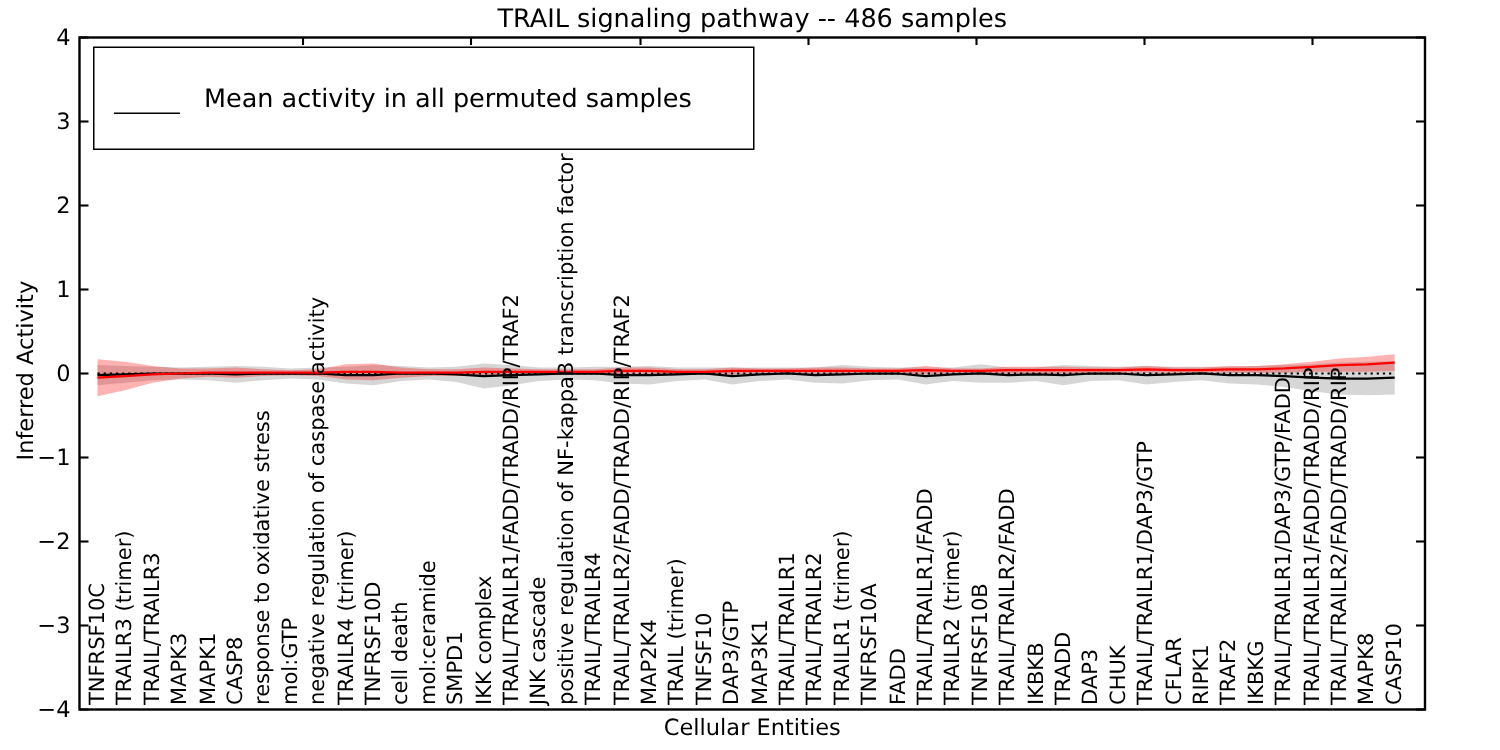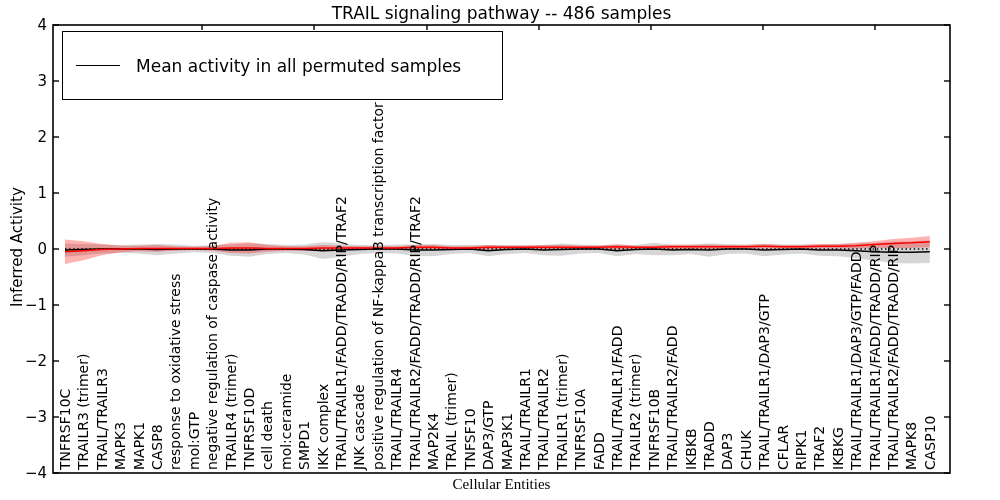--- a/index.html
+++ b/index.html
@@ -9,42 +9,42 @@
     -webkit-font-smoothing:antialiased;
   }
   #figure{position:absolute;inset:0;padding-left:45px;}
   #plot-svg{position:absolute;left:0;top:0;}
   .title{
     position:absolute;left:53px;top:3px;width:897px;text-align:center;
     font-size:17px;color:#000;
   }
   .xlabel{
     position:absolute;left:53px;top:476px;width:897px;text-align:center;
-    font-size:15px;color:#000;font-family:Liberation Serif, serif;
+    font-size:15px;color:#000;
   }
   .ylabel{
     position:absolute;left:8px;top:307px;white-space:nowrap;
     transform-origin:0 0;transform:rotate(-90deg);
     font-size:15px;color:#000;
   }
   .ytick{
     position:absolute;left:14px;width:33px;text-align:right;
     font-size:15px;line-height:16px;color:#000;
   }
   .xtick{
     position:absolute;white-space:nowrap;
     font-size:14px;line-height:14px;color:#000;
     transform-origin:0 0;transform:rotate(-90deg);
   }
   .legend{
     position:absolute;left:62px;top:31px;width:441px;height:69px;
     border:1.6px solid #000;background:#fff;box-sizing:border-box;
     display:flex;flex-direction:column;justify-content:center;gap:6px;
   }
-  .legend-row{display:flex;align-items:center;padding-left:13px;}
+  .legend-row{display:flex;align-items:flex-end;padding-left:13px;}
   .legend-line{width:44px;height:0;border-top:1.8px solid #000;flex:0 0 auto;}
   .legend-text{margin-left:16px;font-size:17px;color:#000;white-space:nowrap;}
 </style>
 </head>
 <body>
 
 <div id="figure">
   <svg id="plot-svg" width="1000" height="500" viewBox="0 0 1000 500">
       <polygon points="65,243.4 83.4,243.96 101.8,244.52 120.19999999999999,245.08 138.6,244.52 157,243.96 175.39999999999998,244.52 193.79999999999998,245.64 212.2,245.08 230.6,244.52 249,243.4 267.4,243.96 285.79999999999995,245.08 304.2,244.52 322.59999999999997,242.28 341,243.4 359.4,245.08 377.79999999999995,245.08 396.2,244.52 414.59999999999997,244.52 433,243.96 451.4,245.08 469.79999999999995,245.08 488.2,245.08 506.59999999999997,245.08 525,245.08 543.4,245.08 561.8,243.4 580.1999999999999,244.52 598.5999999999999,245.08 617,245.08 635.4,245.08 653.8,242.84 672.1999999999999,245.08 690.5999999999999,245.08 709,243.4 727.4,243.96 745.8,244.52 764.1999999999999,243.96 782.5999999999999,244.52 801,244.52 819.4,244.52 837.8,243.96 856.1999999999999,243.4 874.5999999999999,242.84 892.9999999999999,241.72 911.4,241.16 929.8,240.6 929.8,263 911.4,263.56 892.9999999999999,263 874.5999999999999,260.76 856.1999999999999,257.96 837.8,256.28 819.4,255.72 801,253.48 782.5999999999999,254.6 764.1999999999999,256.28 745.8,253.48 727.4,254.04 709,256.84 690.5999999999999,254.04 672.1999999999999,255.16 653.8,255.16 635.4,254.04 617,256.28 598.5999999999999,252.92 580.1999999999999,253.48 561.8,255.72 543.4,255.16 525,252.92 506.59999999999997,254.04 488.2,256.28 469.79999999999995,252.92 451.4,254.04 433,256.28 414.59999999999997,255.72 396.2,253.48 377.79999999999995,252.92 359.4,254.04 341,256.84 322.59999999999997,259.08 304.2,254.6 285.79999999999995,252.92 267.4,254.04 249,256.84 230.6,255.72 212.2,252.92 193.79999999999998,252.36 175.39999999999998,253.48 157,255.16 138.6,253.48 120.19999999999999,252.92 101.8,253.48 83.4,255.16 65,256.84" fill="#000000" fill-opacity="0.16"></polygon>
       <polygon points="65,239.48 83.4,241.16 101.8,243.96 120.19999999999999,245.64 138.6,245.64 157,245.08 175.39999999999998,246.2 193.79999999999998,246.76 212.2,246.2 230.6,242.84 249,242.28 267.4,245.08 285.79999999999995,246.2 304.2,246.2 322.59999999999997,245.08 341,245.64 359.4,246.2 377.79999999999995,246.2 396.2,246.2 414.59999999999997,245.08 433,245.08 451.4,246.2 469.79999999999995,246.2 488.2,245.08 506.59999999999997,245.64 525,245.64 543.4,245.08 561.8,245.08 580.1999999999999,245.64 598.5999999999999,245.64 617,243.96 635.4,245.64 653.8,245.64 672.1999999999999,244.52 690.5999999999999,244.52 709,244.52 727.4,245.08 745.8,245.08 764.1999999999999,243.96 782.5999999999999,245.08 801,245.08 819.4,243.96 837.8,243.96 856.1999999999999,242.84 874.5999999999999,241.16 892.9999999999999,238.92 911.4,237.8 929.8,236.12 929.8,247.32 911.4,247.88 892.9999999999999,247.88 874.5999999999999,247.88 856.1999999999999,248.44 837.8,248.44 819.4,248.44 801,248.44 782.5999999999999,248.44 764.1999999999999,248.44 745.8,248.44 727.4,248.44 709,249 690.5999999999999,249 672.1999999999999,249 653.8,249 635.4,249 617,249.56 598.5999999999999,249 580.1999999999999,249 561.8,249.56 543.4,249.56 525,249 506.59999999999997,249 488.2,249.56 469.79999999999995,249.56 451.4,249.56 433,249.56 414.59999999999997,249.56 396.2,249.56 377.79999999999995,249.56 359.4,249.56 341,250.12 322.59999999999997,250.68 304.2,250.68 285.79999999999995,250.68 267.4,251.8 249,253.48 230.6,252.92 212.2,250.68 193.79999999999998,250.12 175.39999999999998,250.68 157,251.8 138.6,251.24 120.19999999999999,252.36 101.8,255.16 83.4,260.2 65,264.12" fill="#ff0000" fill-opacity="0.3"></polygon>

